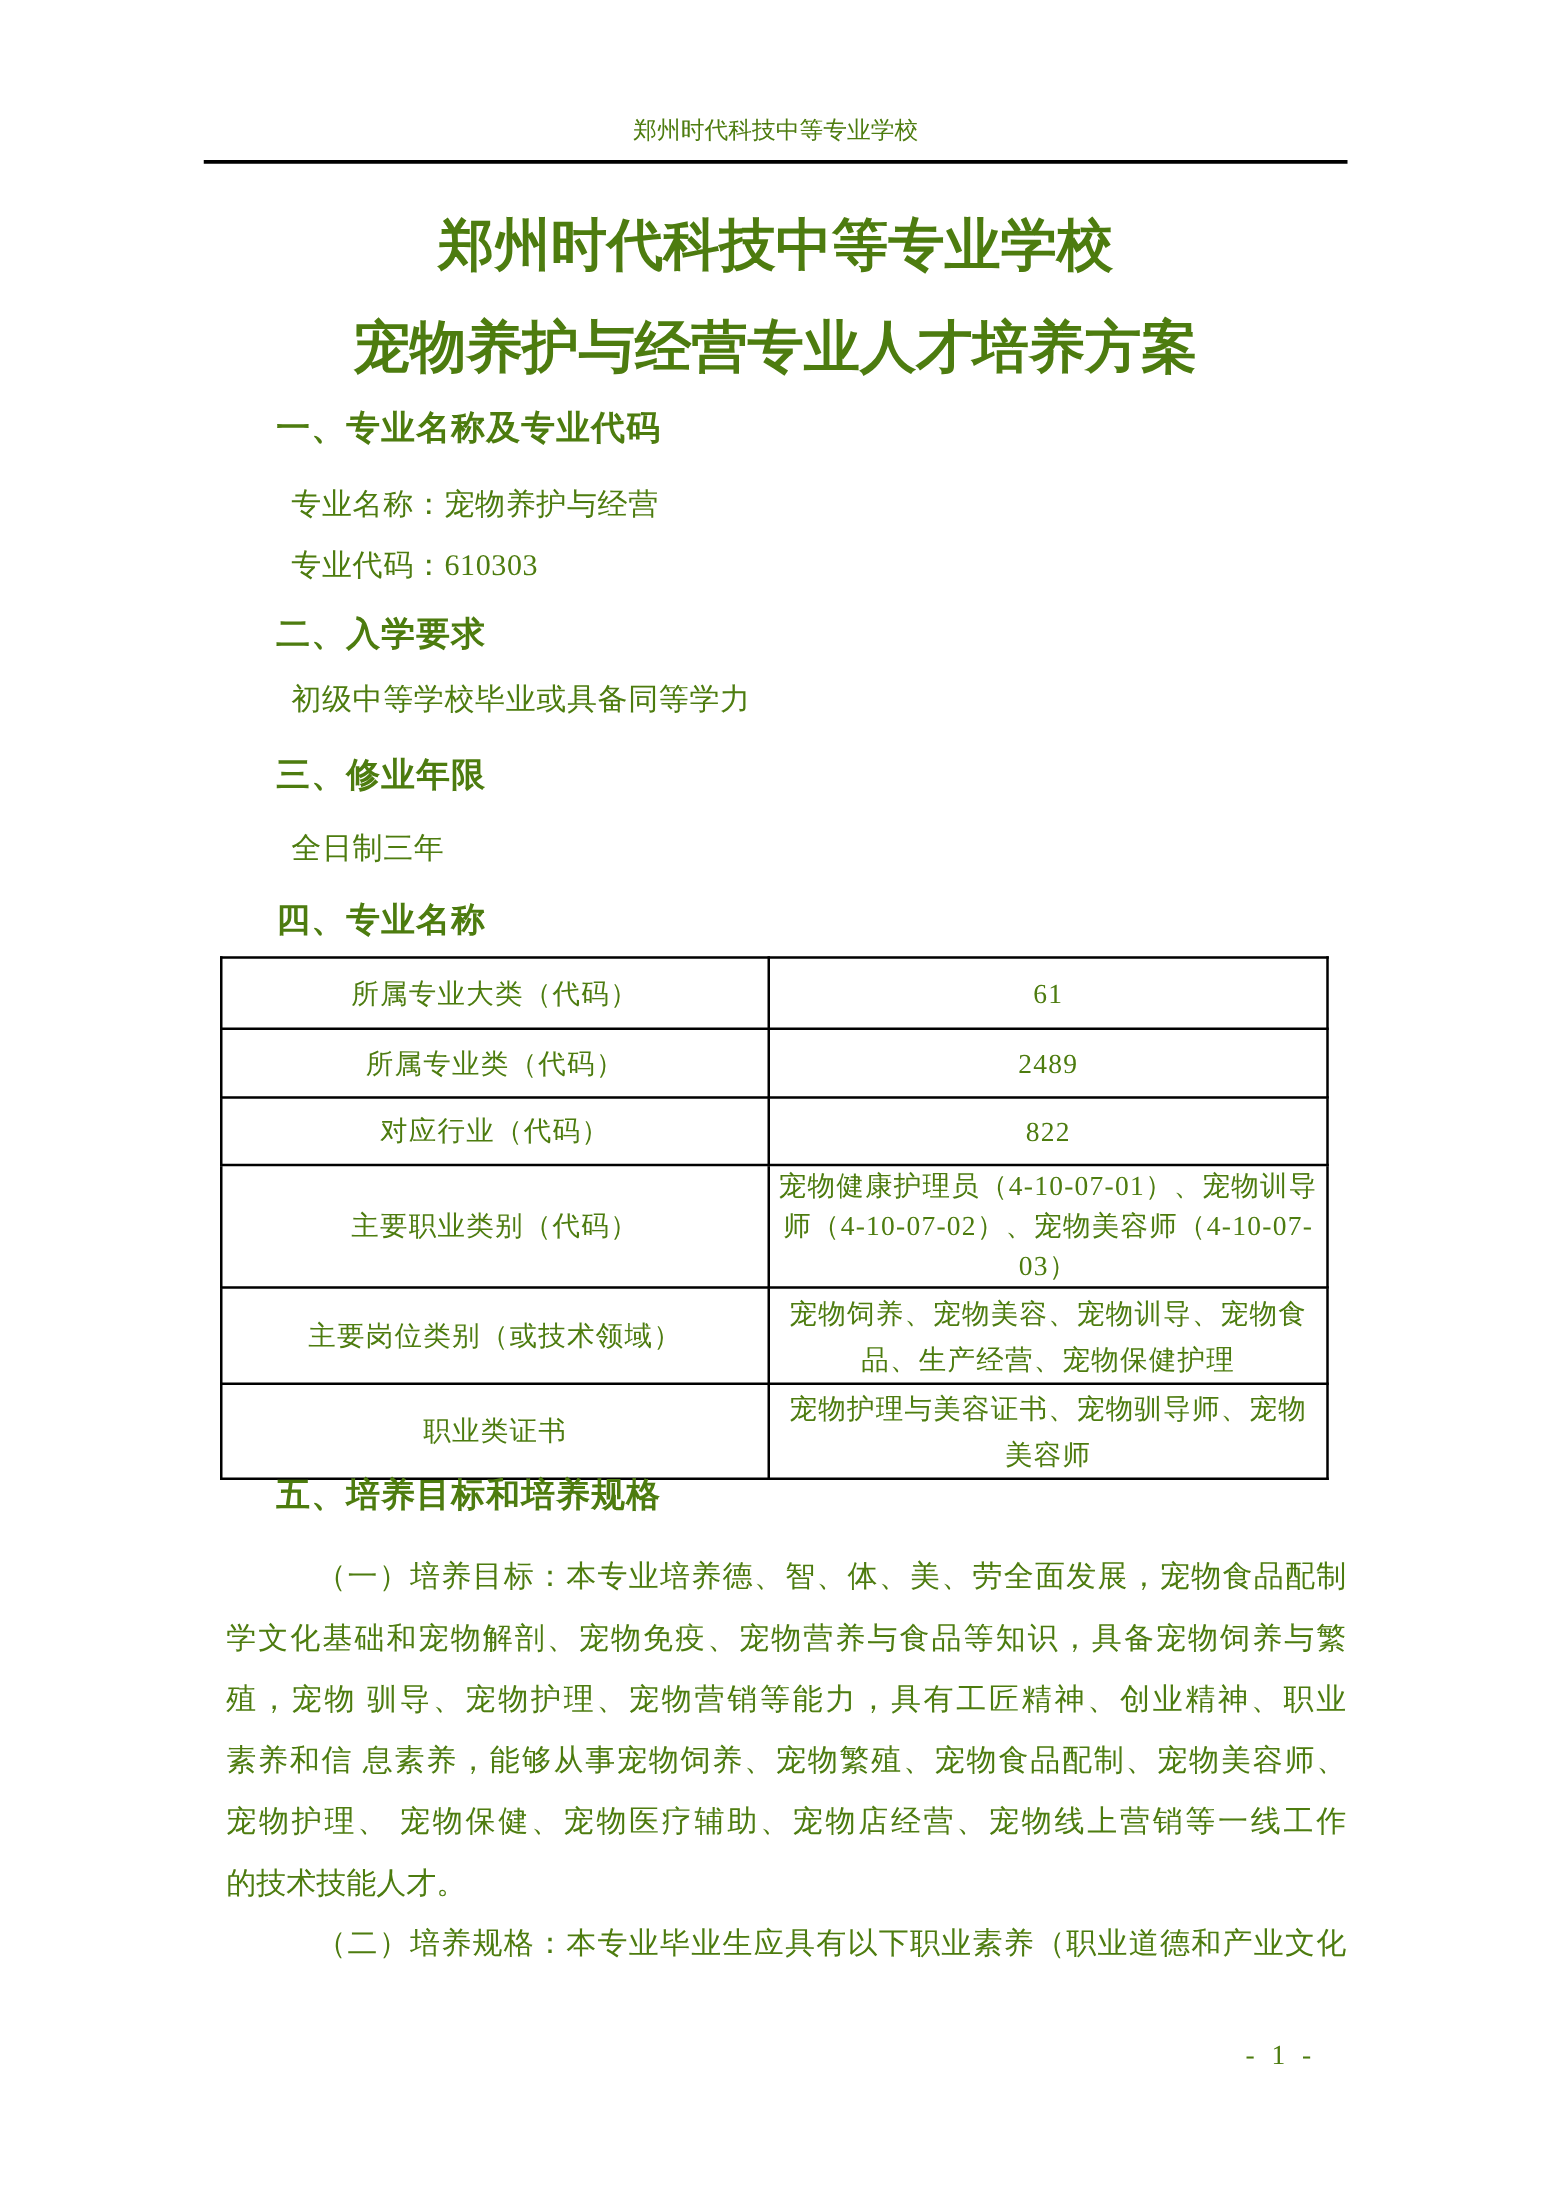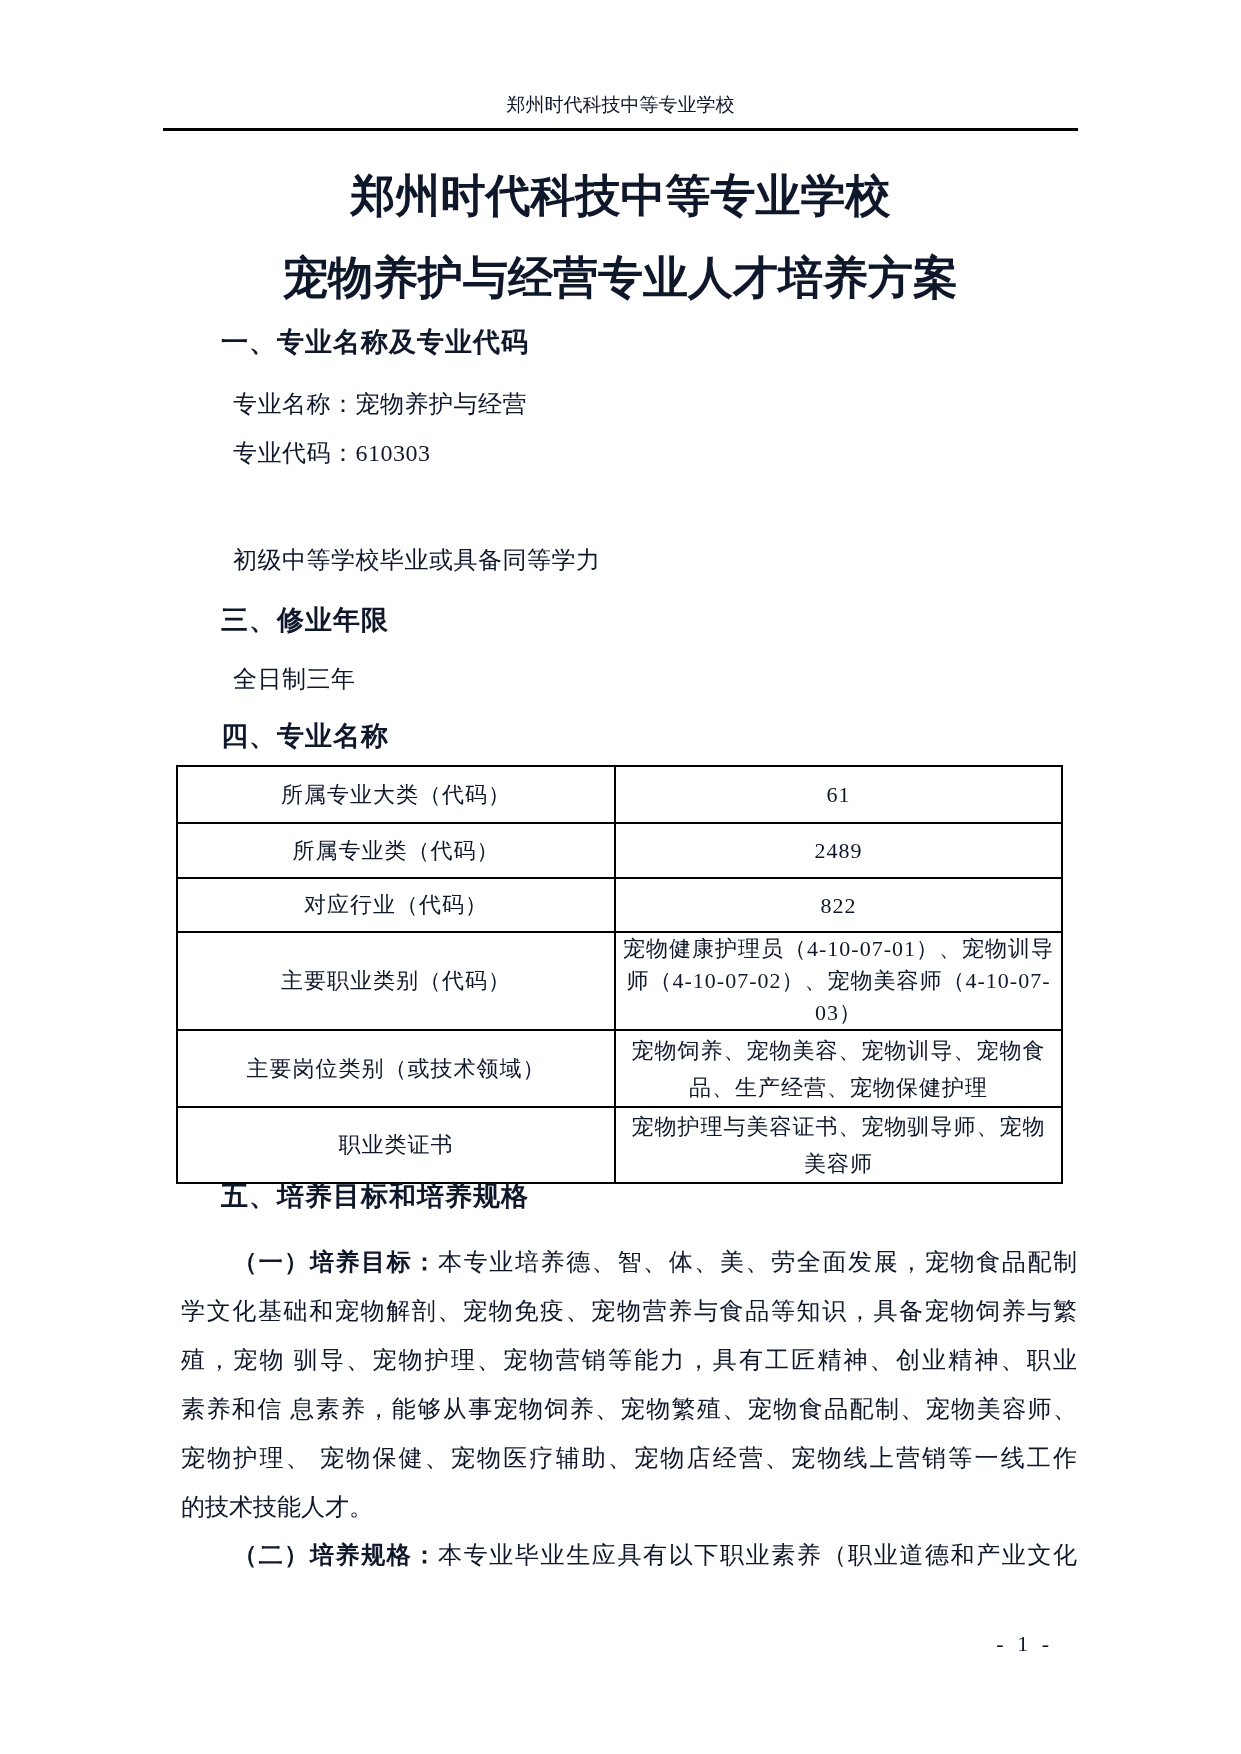--- a/index.html
+++ b/index.html
@@ -1,21 +1,21 @@
 <!DOCTYPE html>
 <html><head>
 <meta charset="utf-8">
 <style>
   html, body { margin: 0; padding: 0; background: #ffffff; }
   .page {
     position: relative;
     width: 1241px;
     height: 1754px;
     background: #ffffff;
-    color: #0f172a;
+    color: #4d7c0f;
     font-family: "Liberation Serif", "DejaVu Serif", serif;
     overflow: hidden;
   }
   
   .hdr-text {
     position: absolute;
     top: 93px; left: 0; width: 100%;
     text-align: center;
     font-size: 19px;
     line-height: 24px;
@@ -105,21 +105,21 @@
   .p-spec { top: 1531px; }
   .pline {
     height: 49px;
     line-height: 49px;
     text-align: justify;
     text-align-last: justify;
     white-space: nowrap;
   }
   .pline.first { text-indent: 52px; }
   .pline.last { text-align-last: left; white-space: normal; }
-  .para-label { font-weight: bold; }
+  .para-label { font-weight: normal; margin-left: 20px; }
   
   .page-num {
     position: absolute;
     top: 1630px; right: 188px;
     font-size: 22px; line-height: 28px;
     letter-spacing: 4px;
   }
 </style>
 </head>
 <body>
@@ -129,20 +129,21 @@
   <div class="hdr-text">郑州时代科技中等专业学校</div>
   <div class="hdr-rule"></div>
 
   <div class="doc-title">郑州时代科技中等专业学校</div>
   <div class="doc-subtitle">宠物养护与经营专业人才培养方案</div>
 
   <div class="sec-heading h1">一、专业名称及专业代码</div>
   <div class="body-line l-name">专业名称：宠物养护与经营</div>
   <div class="body-line l-code">专业代码：610303</div>
 
+  <div class="sec-heading h2">二、入学要求</div>
   <div class="body-line l-entry">初级中等学校毕业或具备同等学力</div>
 
   <div class="sec-heading h3">三、修业年限</div>
   <div class="body-line l-duration">全日制三年</div>
 
   <div class="sec-heading h4">四、专业名称</div>
 
   <table class="career-table">
     <tbody>
       <tr class="r1">

